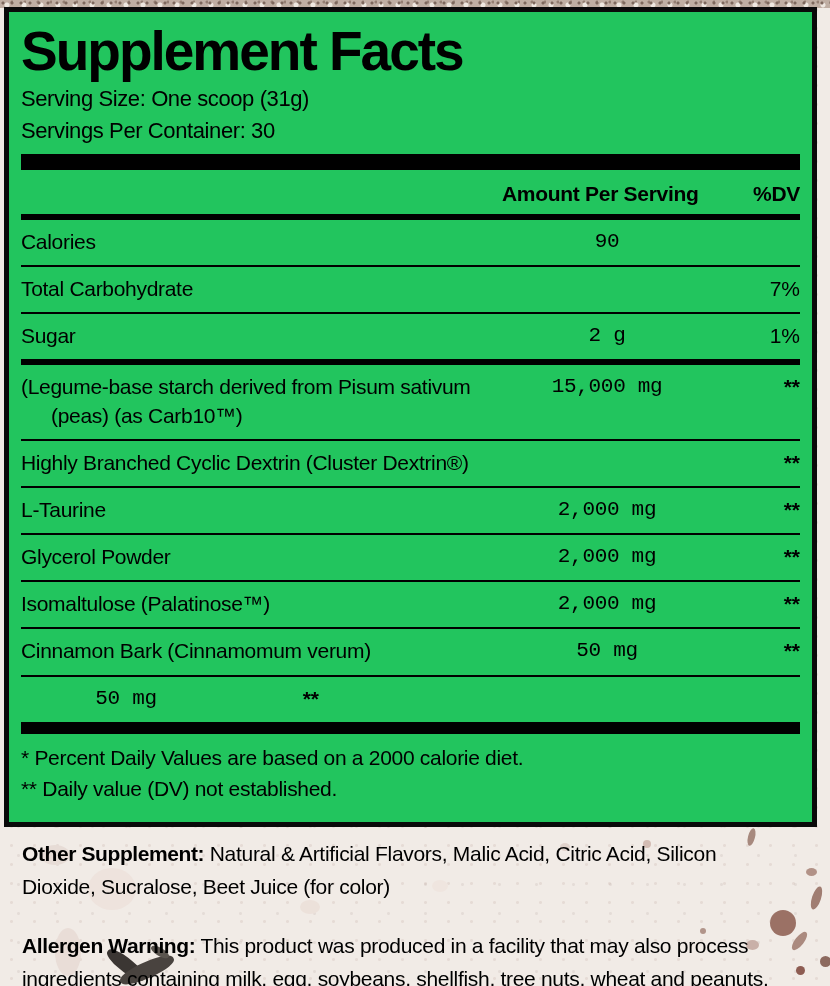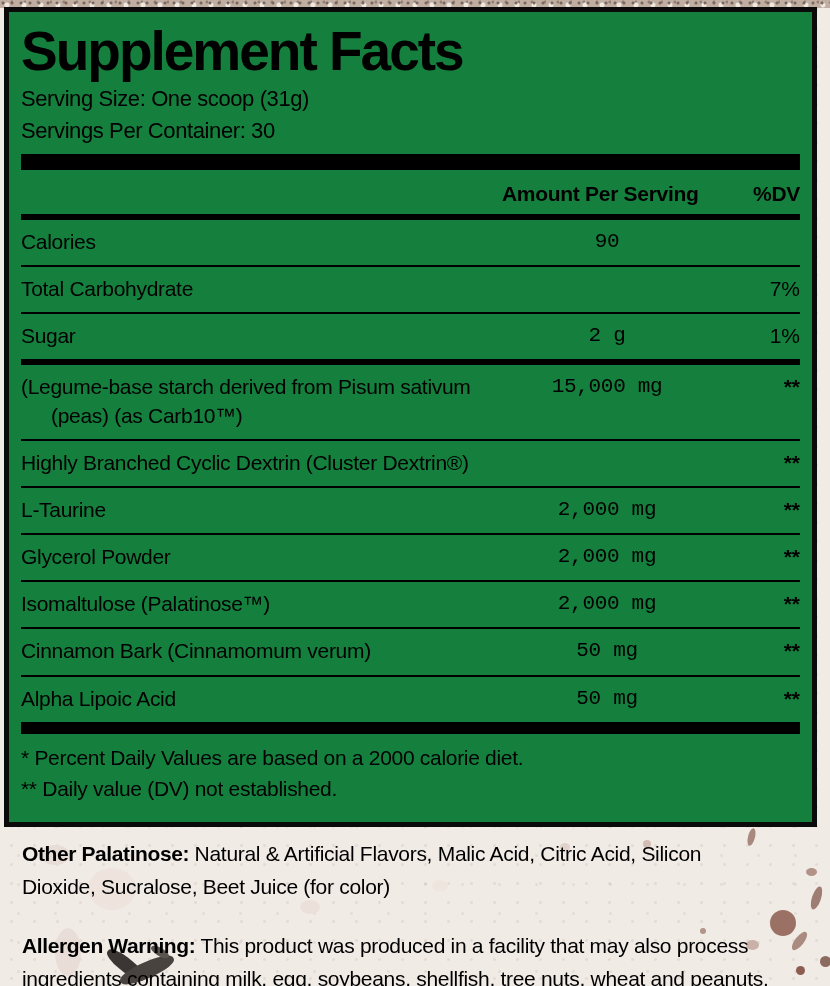--- a/index.html
+++ b/index.html
@@ -17,21 +17,21 @@
     position:absolute;left:0;top:0;width:830px;height:8px;
     background-color:#c0aea3;
     background-image:
       radial-gradient(circle at 3px 3px, #7e685d 0 1px, transparent 2px),
       radial-gradient(circle at 7px 5px, #efe7e0 0 2px, transparent 3px),
       radial-gradient(circle at 12px 2px, #957f73 0 1px, transparent 2px);
     background-size:9px 8px, 17px 8px, 13px 8px;
   }
   .facts-box{
     position:absolute;left:4px;top:7px;width:813px;height:820px;
-    box-sizing:border-box;border:5px solid #0a0a0a;background:#15803d;
+    box-sizing:border-box;border:5px solid #0a0a0a;background:#22c55e;
     padding:0 12px;
   }
   .title{
     font-size:55px;font-weight:bold;letter-spacing:-2px;line-height:1;
     margin:12px 0 4px 0;white-space:nowrap;
   }
   .serving-line{font-size:22px;font-weight:normal;letter-spacing:-.4px;line-height:1.45;}
   .bar{background:#000;width:100%;}
   .bar.b16{height:16px;margin-top:7px;}
   .bar.b6{height:6px;}
@@ -165,32 +165,29 @@
       <div class="rule"></div>
       <div class="row">
         <div class="nm">
           <div>Cinnamon Bark (Cinnamomum verum)</div>
         </div>
         <div class="amt">50 mg</div>
         <div class="dv">**</div>
       </div>
       <div class="rule"></div>
       <div class="row">
-        <div class="nm">
-          <div>Alpha Lipoic Acid</div>
-        </div>
         <div class="amt">50 mg</div>
         <div class="dv">**</div>
       </div>
     </div>
 
   <div class="bar b12"></div>
 
   <div class="footnotes">
     <div>* Percent Daily Values are based on a 2000 calorie diet.</div>
     <div>** Daily value (DV) not established.</div>
   </div>
 </div>
 
 <div class="below">
-  <p class="other"><b>Other Palatinose:</b><span> Natural &amp; Artificial Flavors, Malic Acid, Citric Acid, Silicon Dioxide, Sucralose, Beet Juice (for color)</span></p>
+  <p class="other"><b>Other Supplement:</b><span> Natural &amp; Artificial Flavors, Malic Acid, Citric Acid, Silicon Dioxide, Sucralose, Beet Juice (for color)</span></p>
   <p class="allergen"><b>Allergen Warning:</b><span> This product was produced in a facility that may also process ingredients containing milk, egg, soybeans, shellfish, tree nuts, wheat and peanuts.</span></p>
 </div>
 
 </body></html>

